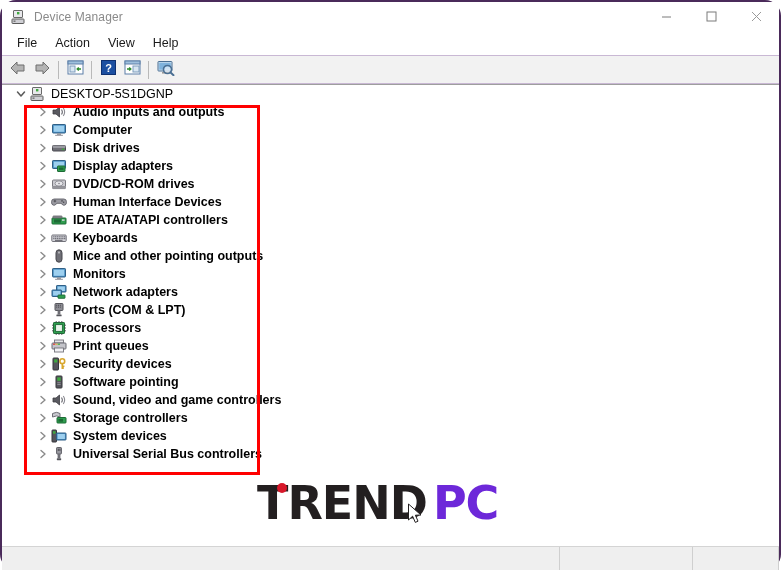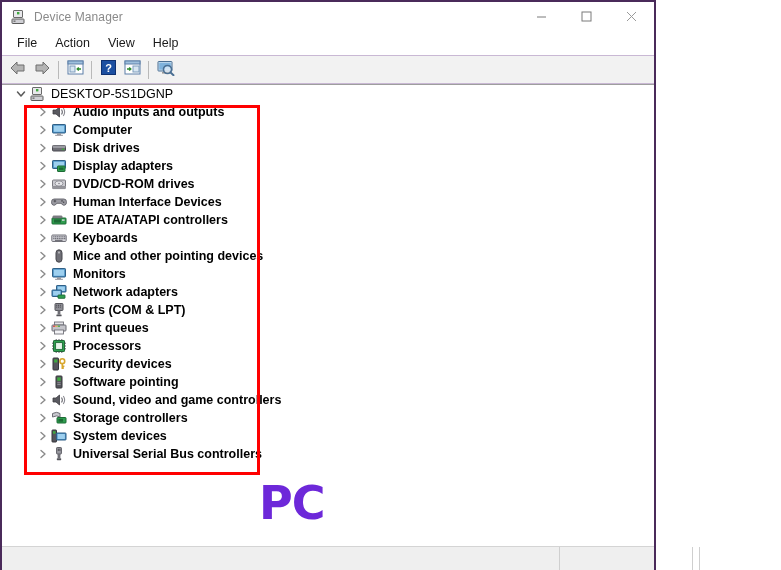--- a/index.html
+++ b/index.html
@@ -12,28 +12,29 @@
     height: 570px;
     overflow: hidden;
     font-family: "Liberation Sans", sans-serif;
     -webkit-font-smoothing: antialiased;
   }
 
   
   #window {
     position: absolute;
     left: 0; top: 0;
-    width: 656px; height: 570px;
+    width: 781px; height: 570px;
     box-sizing: border-box;
     border-left: 2px solid #4a2a5a;
     border-right: 2px solid #4a2a5a;
     border-top: 2px solid #4a2a5a;
     background: #ffffff;
     display: flex;
     flex-direction: column;
+    border-radius: 16px;
   }
 
   
   #titlebar {
     height: 30px;
     flex: 0 0 30px;
     background: #ffffff;
     display: flex;
     align-items: center;
     position: relative;
@@ -515,21 +516,21 @@
               <path d="M2 1.5 L6 5 L2 8.5" fill="none" stroke="#8b8b8b" stroke-width="1.4" stroke-linecap="round" stroke-linejoin="round"></path>
             </svg>
         </span>
         <span class="node-icon">
           <svg width="16" height="16" viewBox="0 0 16 16">
             <rect x="5" y="1.8" width="6" height="12.4" rx="3" fill="#6f6f76" stroke="#46464c" stroke-width="1"></rect>
             <line x1="8" y1="2" x2="8" y2="6" stroke="#46464c" stroke-width="0.9"></line>
             <rect x="7.3" y="3.3" width="1.4" height="2.4" rx="0.6" fill="#d8d8dc"></rect>
           </svg>
         </span>
-        <span class="node-label">Mice and other pointing devices</span>
+        <span class="node-label">Mice and other pointing outputs</span>
       </div>
 
       <div class="tree-row row-child">
         <span class="twisty">
           <svg width="8" height="10" viewBox="0 0 8 10">
               <path d="M2 1.5 L6 5 L2 8.5" fill="none" stroke="#8b8b8b" stroke-width="1.4" stroke-linecap="round" stroke-linejoin="round"></path>
             </svg>
         </span>
         <span class="node-icon">
           <svg width="16" height="16" viewBox="0 0 16 16">
@@ -575,39 +576,20 @@
                 <rect x="8.8" y="2.8" width="1" height="1"></rect>
               <rect x="5.2" y="4.6" width="1" height="1"></rect>
                 <rect x="7" y="4.6" width="1" height="1"></rect>
                 <rect x="8.8" y="4.6" width="1" height="1"></rect>
             </g>
             <rect x="6.6" y="8.5" width="2.8" height="4" fill="#6f6f76"></rect>
             <rect x="5.4" y="12.5" width="5.2" height="1.8" rx="0.5" fill="#56565c"></rect>
           </svg>
         </span>
         <span class="node-label">Ports (COM &amp; LPT)</span>
-      </div>
-
-      <div class="tree-row row-child">
-        <span class="twisty">
-          <svg width="8" height="10" viewBox="0 0 8 10">
-              <path d="M2 1.5 L6 5 L2 8.5" fill="none" stroke="#8b8b8b" stroke-width="1.4" stroke-linecap="round" stroke-linejoin="round"></path>
-            </svg>
-        </span>
-        <span class="node-icon">
-          <svg width="16" height="16" viewBox="0 0 16 16">
-            <rect x="3.5" y="2" width="9" height="3" fill="#e4e4e8" stroke="#72727a" stroke-width="0.9"></rect>
-            <rect x="1" y="5" width="14" height="6" rx="0.8" fill="#c4c4ca" stroke="#6a6a72" stroke-width="1"></rect>
-            <rect x="2" y="5.6" width="2.2" height="1.3" fill="#e04c4c"></rect>
-            <rect x="4.4" y="5.6" width="2.2" height="1.3" fill="#e0b84c"></rect>
-            <rect x="6.8" y="5.6" width="2.2" height="1.3" fill="#4cb04c"></rect>
-            <rect x="3.5" y="10" width="9" height="4" fill="#f2f2f5" stroke="#72727a" stroke-width="0.9"></rect>
-          </svg>
-        </span>
-        <span class="node-label">Print queues</span>
       </div>
 
       <div class="tree-row row-child">
         <span class="twisty">
           <svg width="8" height="10" viewBox="0 0 8 10">
               <path d="M2 1.5 L6 5 L2 8.5" fill="none" stroke="#8b8b8b" stroke-width="1.4" stroke-linecap="round" stroke-linejoin="round"></path>
             </svg>
         </span>
         <span class="node-icon">
           <svg width="16" height="16" viewBox="0 0 16 16">
@@ -633,20 +615,39 @@
       </div>
 
       <div class="tree-row row-child">
         <span class="twisty">
           <svg width="8" height="10" viewBox="0 0 8 10">
               <path d="M2 1.5 L6 5 L2 8.5" fill="none" stroke="#8b8b8b" stroke-width="1.4" stroke-linecap="round" stroke-linejoin="round"></path>
             </svg>
         </span>
         <span class="node-icon">
           <svg width="16" height="16" viewBox="0 0 16 16">
+            <rect x="3.5" y="2" width="9" height="3" fill="#e4e4e8" stroke="#72727a" stroke-width="0.9"></rect>
+            <rect x="1" y="5" width="14" height="6" rx="0.8" fill="#c4c4ca" stroke="#6a6a72" stroke-width="1"></rect>
+            <rect x="2" y="5.6" width="2.2" height="1.3" fill="#e04c4c"></rect>
+            <rect x="4.4" y="5.6" width="2.2" height="1.3" fill="#e0b84c"></rect>
+            <rect x="6.8" y="5.6" width="2.2" height="1.3" fill="#4cb04c"></rect>
+            <rect x="3.5" y="10" width="9" height="4" fill="#f2f2f5" stroke="#72727a" stroke-width="0.9"></rect>
+          </svg>
+        </span>
+        <span class="node-label">Print queues</span>
+      </div>
+
+      <div class="tree-row row-child">
+        <span class="twisty">
+          <svg width="8" height="10" viewBox="0 0 8 10">
+              <path d="M2 1.5 L6 5 L2 8.5" fill="none" stroke="#8b8b8b" stroke-width="1.4" stroke-linecap="round" stroke-linejoin="round"></path>
+            </svg>
+        </span>
+        <span class="node-icon">
+          <svg width="16" height="16" viewBox="0 0 16 16">
             <rect x="2" y="2" width="5.5" height="12" rx="0.7" fill="#55555c" stroke="#36363b" stroke-width="1"></rect>
             <rect x="3.2" y="3.4" width="3.1" height="3.1" fill="#3fa93f"></rect>
             <circle cx="11.3" cy="5.2" r="2.4" fill="none" stroke="#d8a72e" stroke-width="1.6"></circle>
             <path d="M11.3 7.6 L11.3 13 M11.3 10.3 L13.4 10.3 M11.3 12 L13 12" stroke="#d8a72e" stroke-width="1.6" fill="none"></path>
           </svg>
         </span>
         <span class="node-label">Security devices</span>
       </div>
 
       <div class="tree-row row-child">
@@ -731,20 +732,29 @@
           </svg>
         </span>
         <span class="node-label">Universal Serial Bus controllers</span>
       </div>
 
     </div>
 
     <div id="red-box"></div>
 
     <div id="watermark">
+      <span class="logo-word" id="logo-trend">
+        <span>TREND</span>
+        <span id="logo-dot"></span>
+        <span id="logo-cursor">
+          <svg width="18" height="24" viewBox="0 0 18 24">
+            <path d="M1.5 1 L1.5 17 L5.6 13.2 L8.3 19.4 L11 18.2 L8.4 12.2 L14 12 Z" fill="#ffffff" stroke="#231f20" stroke-width="1" stroke-linejoin="round"></path>
+          </svg>
+        </span>
+      </span>
       <span class="logo-word" id="logo-pc">PC</span>
     </div>
 
   </div>
 
   <div id="statusbar">
     <div class="status-pane" id="status-pane-1"></div>
     <div class="status-pane" id="status-pane-2"></div>
     <div class="status-pane" id="status-pane-3"></div>
   </div>

